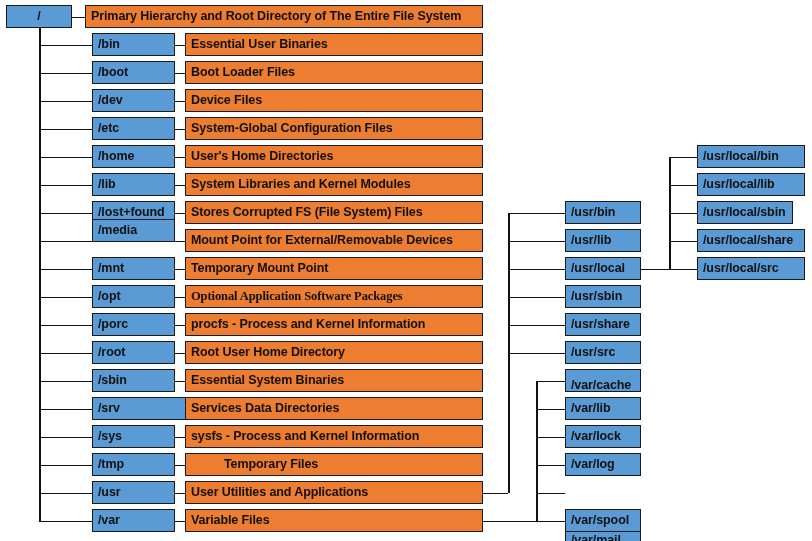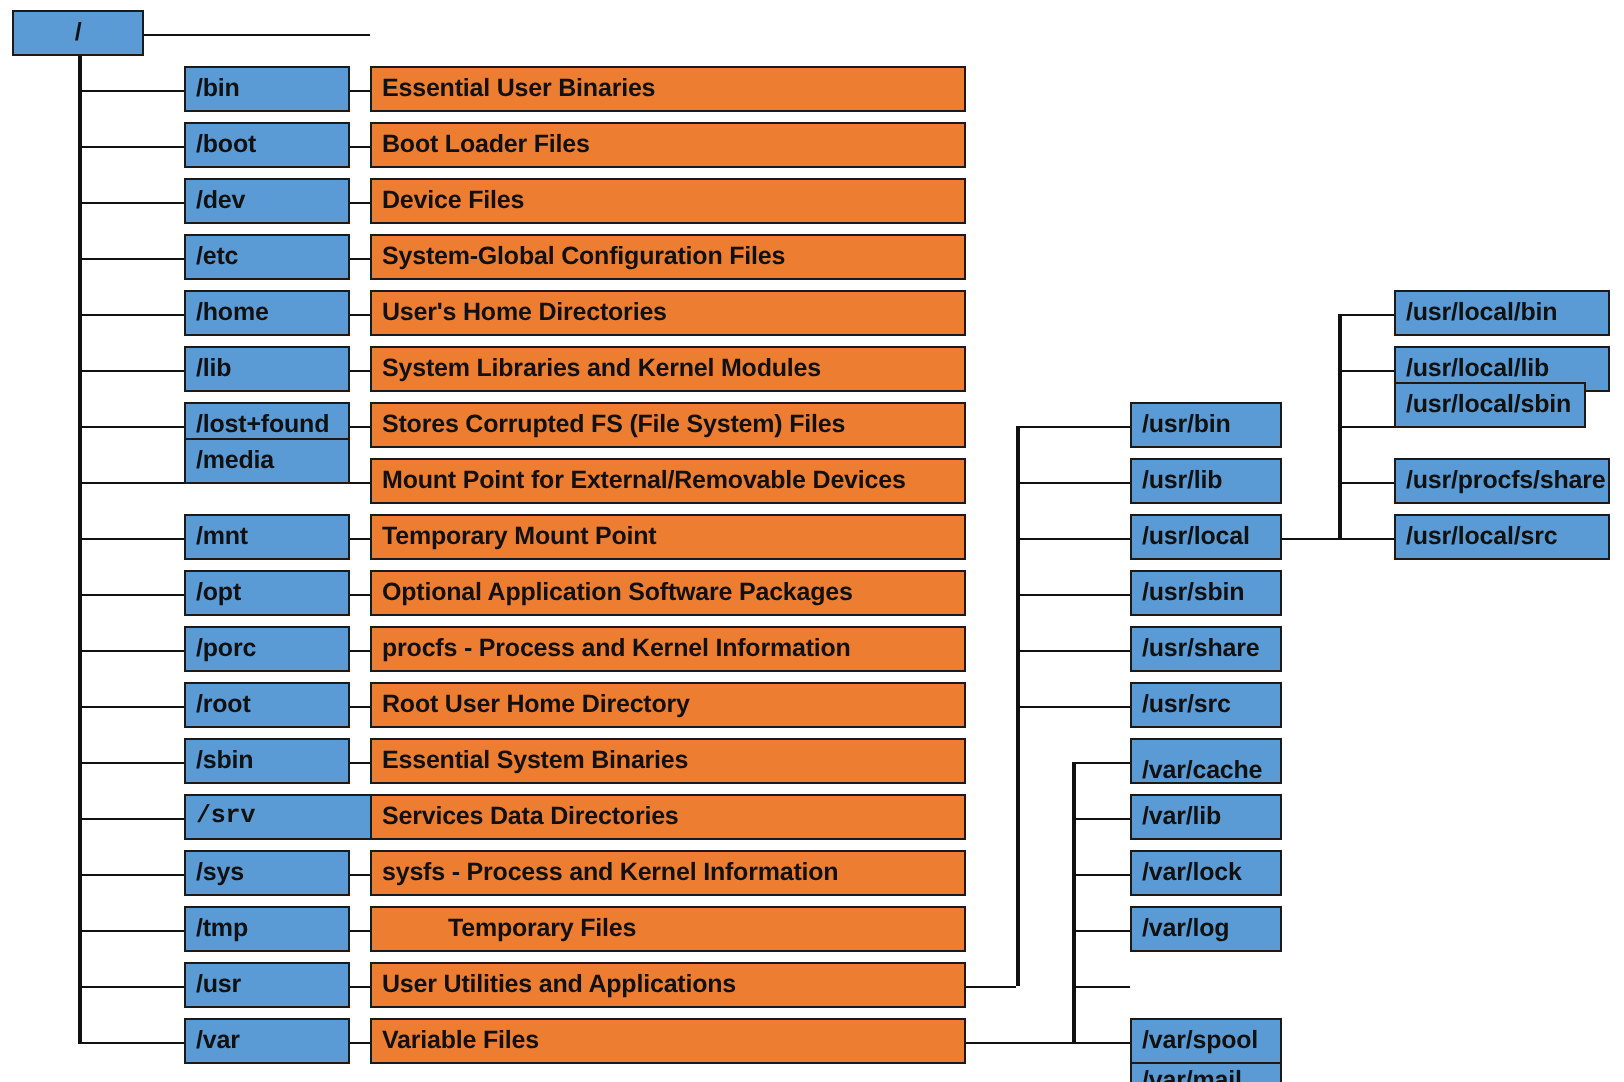--- a/index.html
+++ b/index.html
@@ -121,20 +121,23 @@
       <div class="ln h" style="left: 669px; top: 156.5px; width: 28px;"></div>
       <div class="ln h" style="left: 669px; top: 184.5px; width: 28px;"></div>
       <div class="ln h" style="left: 669px; top: 212.5px; width: 28px;"></div>
       <div class="ln h" style="left: 669px; top: 240.5px; width: 28px;"></div>
       <div class="ln h" style="left: 669px; top: 268.5px; width: 28px;"></div>
     </div>
 
   <div class="node blue center" style="left:6px; top:5px; width:66px;">
     <span class="lbl">/</span>
   </div>
+  <div class="node orange" style="left:85px; top:5px; width:398px;">
+    <span class="lbl">Primary Hierarchy and Root Directory of The Entire File System</span>
+  </div>
 
   <div id="top-level-nodes">
       <div class="node blue" style="left: 92px; top: 33px; width: 83px;">
         <span class="lbl">/bin</span>
       </div>
       <div class="node orange" style="left: 185px; top: 33px; width: 298px;">
         <span class="lbl">Essential User Binaries</span>
       </div>
       <div class="node blue" style="left: 92px; top: 61px; width: 83px;">
         <span class="lbl">/boot</span>
@@ -180,42 +183,42 @@
       </div>
       <div class="node blue" style="left: 92px; top: 257px; width: 83px;">
         <span class="lbl">/mnt</span>
       </div>
       <div class="node orange" style="left: 185px; top: 257px; width: 298px;">
         <span class="lbl">Temporary Mount Point</span>
       </div>
       <div class="node blue" style="left: 92px; top: 285px; width: 83px;">
         <span class="lbl">/opt</span>
       </div>
-      <div class="node orange" style="left: 185px; top: 285px; width: 298px;">
+      <div class="node orange" style="left: 185px; top: 285px; width: 298px; font-family: Liberation Serif, serif;">
         <span class="lbl">Optional Application Software Packages</span>
       </div>
       <div class="node blue" style="left: 92px; top: 313px; width: 83px;">
         <span class="lbl">/porc</span>
       </div>
       <div class="node orange" style="left: 185px; top: 313px; width: 298px;">
         <span class="lbl">procfs - Process and Kernel Information</span>
       </div>
       <div class="node blue" style="left: 92px; top: 341px; width: 83px;">
         <span class="lbl">/root</span>
       </div>
       <div class="node orange" style="left: 185px; top: 341px; width: 298px;">
         <span class="lbl">Root User Home Directory</span>
       </div>
       <div class="node blue" style="left: 92px; top: 369px; width: 83px;">
         <span class="lbl">/sbin</span>
       </div>
       <div class="node orange" style="left: 185px; top: 369px; width: 298px;">
         <span class="lbl">Essential System Binaries</span>
       </div>
-      <div class="node blue" style="left: 92px; top: 397px; width: 95px; font-family: Liberation Mono, monospace;">
+      <div class="node blue" style="left: 92px; top: 397px; width: 95px;">
         <span class="lbl">/srv</span>
       </div>
       <div class="node orange" style="left: 185px; top: 397px; width: 298px;">
         <span class="lbl">Services Data Directories</span>
       </div>
       <div class="node blue" style="left: 92px; top: 425px; width: 83px;">
         <span class="lbl">/sys</span>
       </div>
       <div class="node orange" style="left: 185px; top: 425px; width: 298px;">
         <span class="lbl">sysfs - Process and Kernel Information</span>
@@ -279,24 +282,24 @@
         <span class="lbl">/var/spool</span>
       </div>
     </div>
   <div id="usrlocal-nodes">
       <div class="node blue" style="left: 697px; top: 145px; width: 108px;">
         <span class="lbl">/usr/local/bin</span>
       </div>
       <div class="node blue" style="left: 697px; top: 173px; width: 108px;">
         <span class="lbl">/usr/local/lib</span>
       </div>
-      <div class="node blue" style="left: 697px; top: 191px; width: 96px;">
+      <div class="node blue" style="left: 697px; top: 201px; width: 96px;">
         <span class="lbl">/usr/local/sbin</span>
       </div>
       <div class="node blue" style="left: 697px; top: 229px; width: 108px;">
-        <span class="lbl">/usr/procfs/share</span>
+        <span class="lbl">/usr/local/share</span>
       </div>
       <div class="node blue" style="left: 697px; top: 257px; width: 108px;">
         <span class="lbl">/usr/local/src</span>
       </div>
     </div>
 
 </div>
 
 </body></html>

